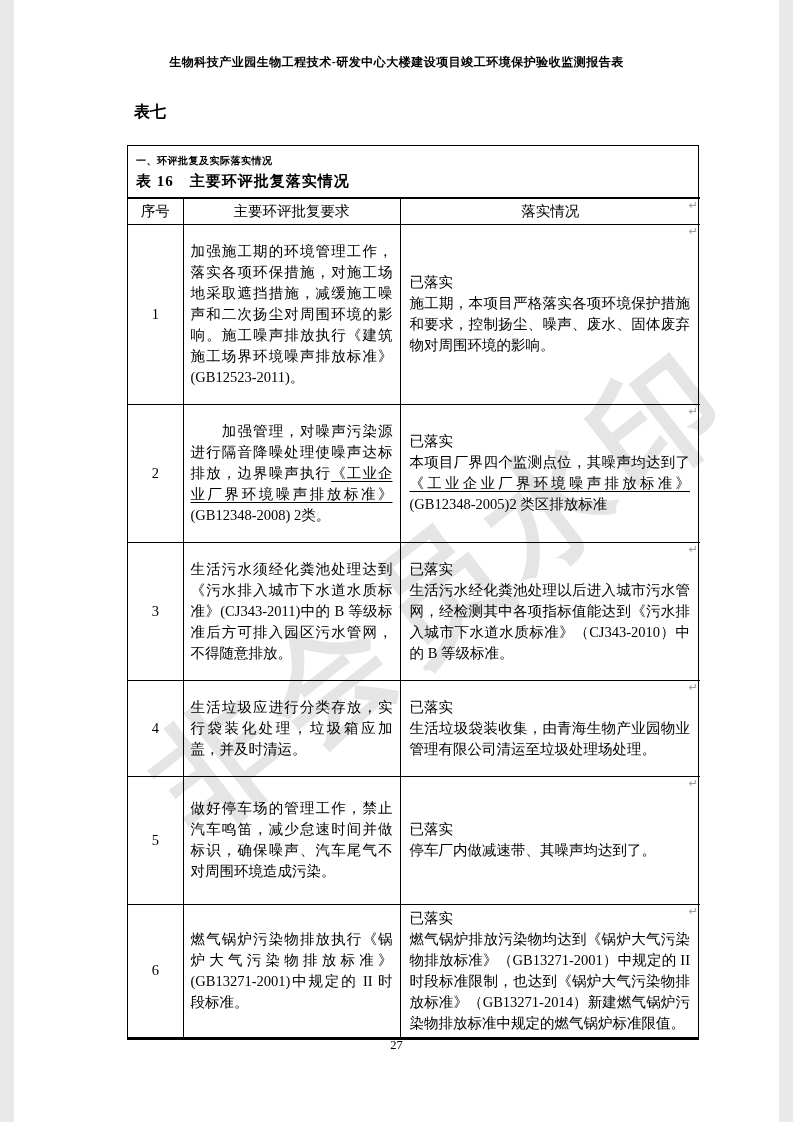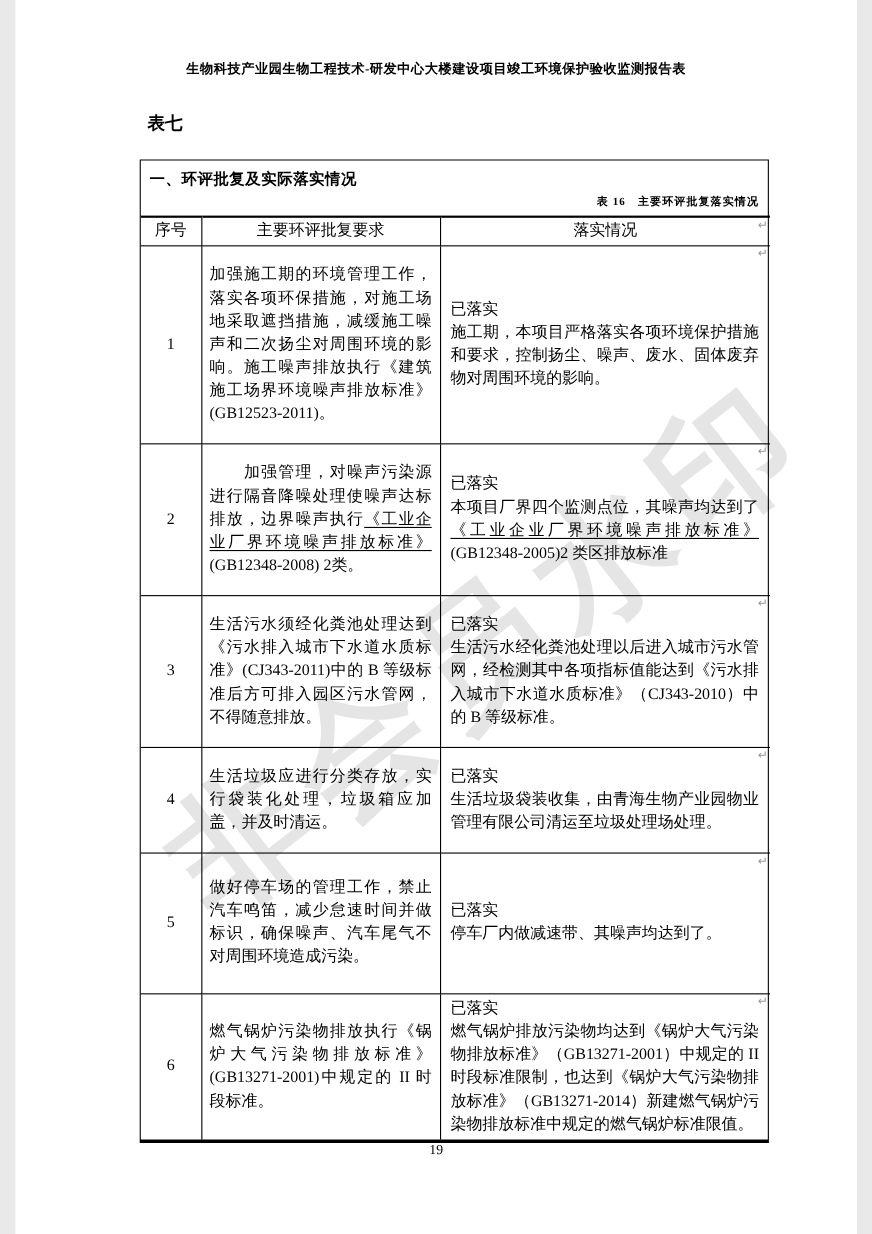--- a/index.html
+++ b/index.html
@@ -57,29 +57,29 @@
     top: 145px;
     left: 113px;
     width: 572px;
     border: 1.5px solid #000;
     border-bottom: 3px solid #000;
     background: transparent;
   }
 
   .frame-head { padding: 8px 8px 4px 8px; }
   .frame-section-title {
-    font-size: 14px;
+    font-size: 10px;
     font-weight: bold;
     letter-spacing: 0.5px;
   }
   .frame-caption {
     margin-top: 4px;
     padding-bottom: 2px;
-    text-align: right;
-    font-size: 10px;
+    text-align: left;
+    font-size: 15px;
     font-weight: bold;
     letter-spacing: 1px;
   }
 
   table.eia {
     width: 100%;
     border-collapse: collapse;
     table-layout: fixed;
     font-size: 14.5px;
     line-height: 21px;
@@ -213,15 +213,15 @@
           <td class="impl">
             <span class="pmark">↵</span>
             <div class="status">已落实</div>
             <div class="detail"><span>燃气锅炉排放污染物均达到《锅炉大气污染物排放标准》（GB13271-2001）中规定的 II 时段标准限制，也达到《锅炉大气污染物排放标准》（GB13271-2014）新建燃气锅炉污染物排放标准中规定的燃气锅炉标准限值。</span><span class="u"></span><span></span></div>
           </td>
         </tr>
       </tbody>
     </table>
   </div>
 
-  <div class="page-number">19</div>
+  <div class="page-number">27</div>
 
 </div>
 
 </body></html>

